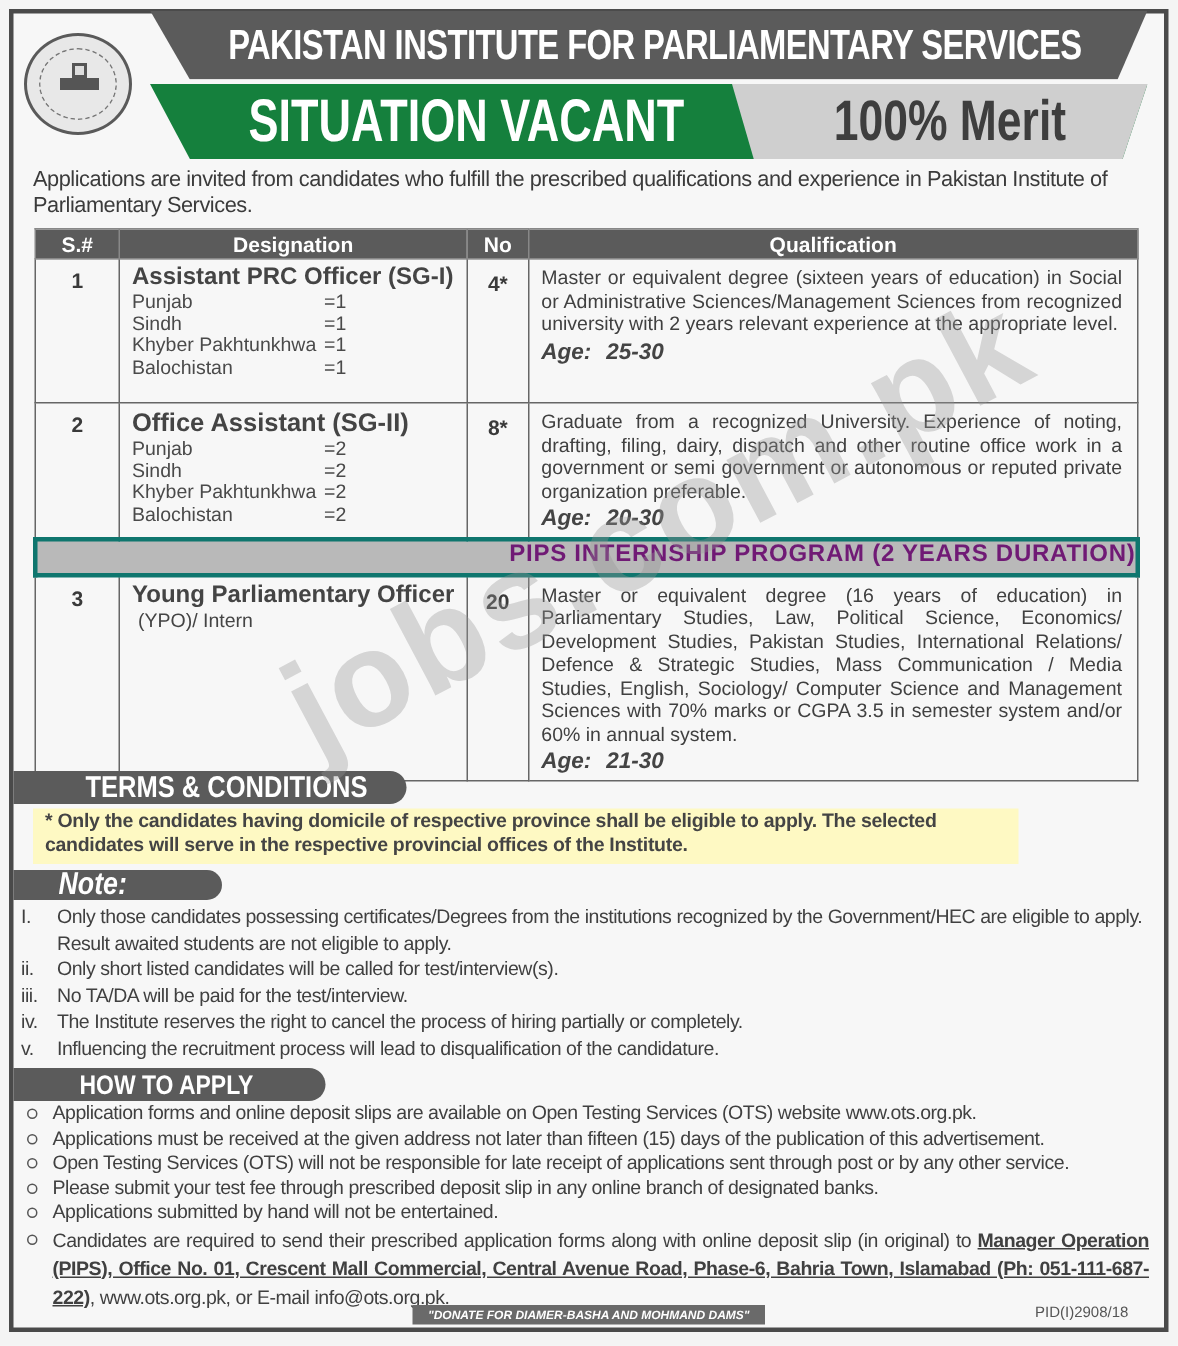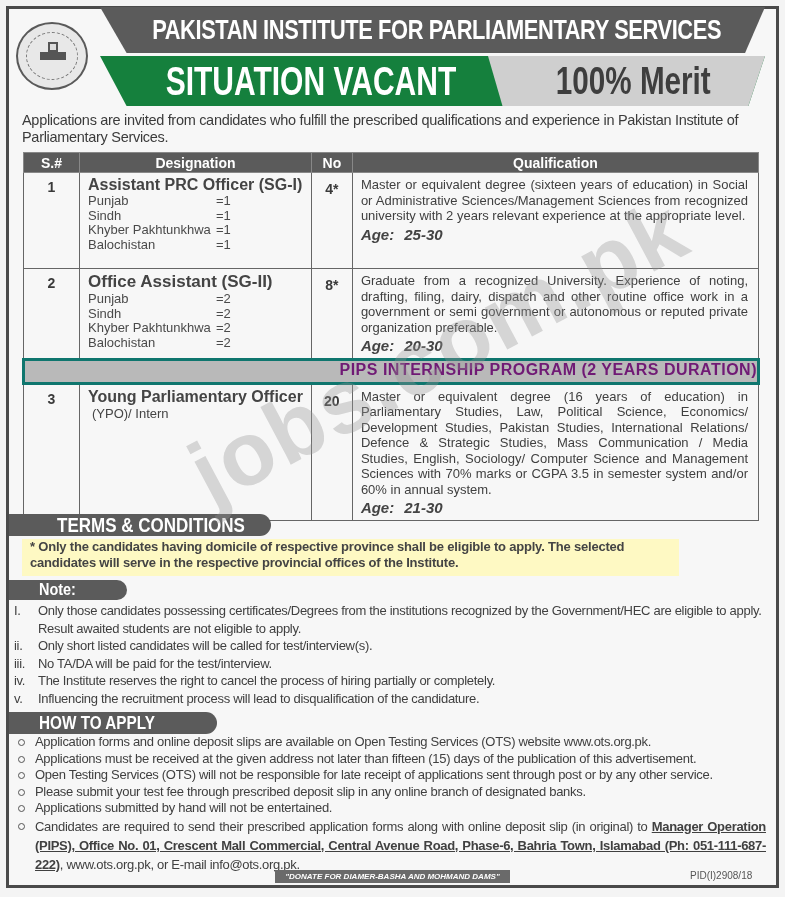--- a/index.html
+++ b/index.html
@@ -239,21 +239,21 @@
       </td>
     </tr>
   </tbody>
 </table>
 
 <div class="tab" style="left:9px; top:514px; width:262px; height:22px; padding-left:48px; font-size:20px;">
   <span>TERMS &amp; CONDITIONS</span>
 </div>
 <div class="terms-box">* Only the candidates having domicile of respective province shall be eligible to apply. The selected candidates will serve in the respective provincial offices of the Institute.</div>
 
-<div class="tab" style="left:9px; top:580px; width:118px; height:20px; padding-left:30px; font-size:17px;">
+<div class="tab" style="left:9px; top:580px; width:139px; height:20px; padding-left:30px; font-size:21px;font-style:italic;">
   <span>Note:</span>
 </div>
 <div class="notes">
   <div class="note-row">
       <span class="num">I.</span>
       <span class="txt">Only those candidates possessing certificates/Degrees from the institutions recognized by the Government/HEC are eligible to apply. Result awaited students are not eligible to apply.</span>
     </div>
   <div class="note-row">
       <span class="num">ii.</span>
       <span class="txt">Only short listed candidates will be called for test/interview(s).</span>
@@ -265,21 +265,21 @@
   <div class="note-row">
       <span class="num">iv.</span>
       <span class="txt">The Institute reserves the right to cancel the process of hiring partially or completely.</span>
     </div>
   <div class="note-row">
       <span class="num">v.</span>
       <span class="txt">Influencing the recruitment process will lead to disqualification of the candidature.</span>
     </div>
 </div>
 
-<div class="tab" style="left:9px; top:712px; width:208px; height:22px; padding-left:30px; font-size:18px;">
+<div class="tab" style="left:9px; top:712px; width:208px; height:22px; padding-left:44px; font-size:18px;">
   <span>HOW TO APPLY</span>
 </div>
 <div class="apply">
   <div class="apply-row">
       <span class="bul"></span>
       <span class="txt">Application forms and online deposit slips are available on Open Testing Services (OTS) website www.ots.org.pk.</span>
     </div>
   <div class="apply-row">
       <span class="bul"></span>
       <span class="txt">Applications must be received at the given address not later than fifteen (15) days of the publication of this advertisement.</span>

